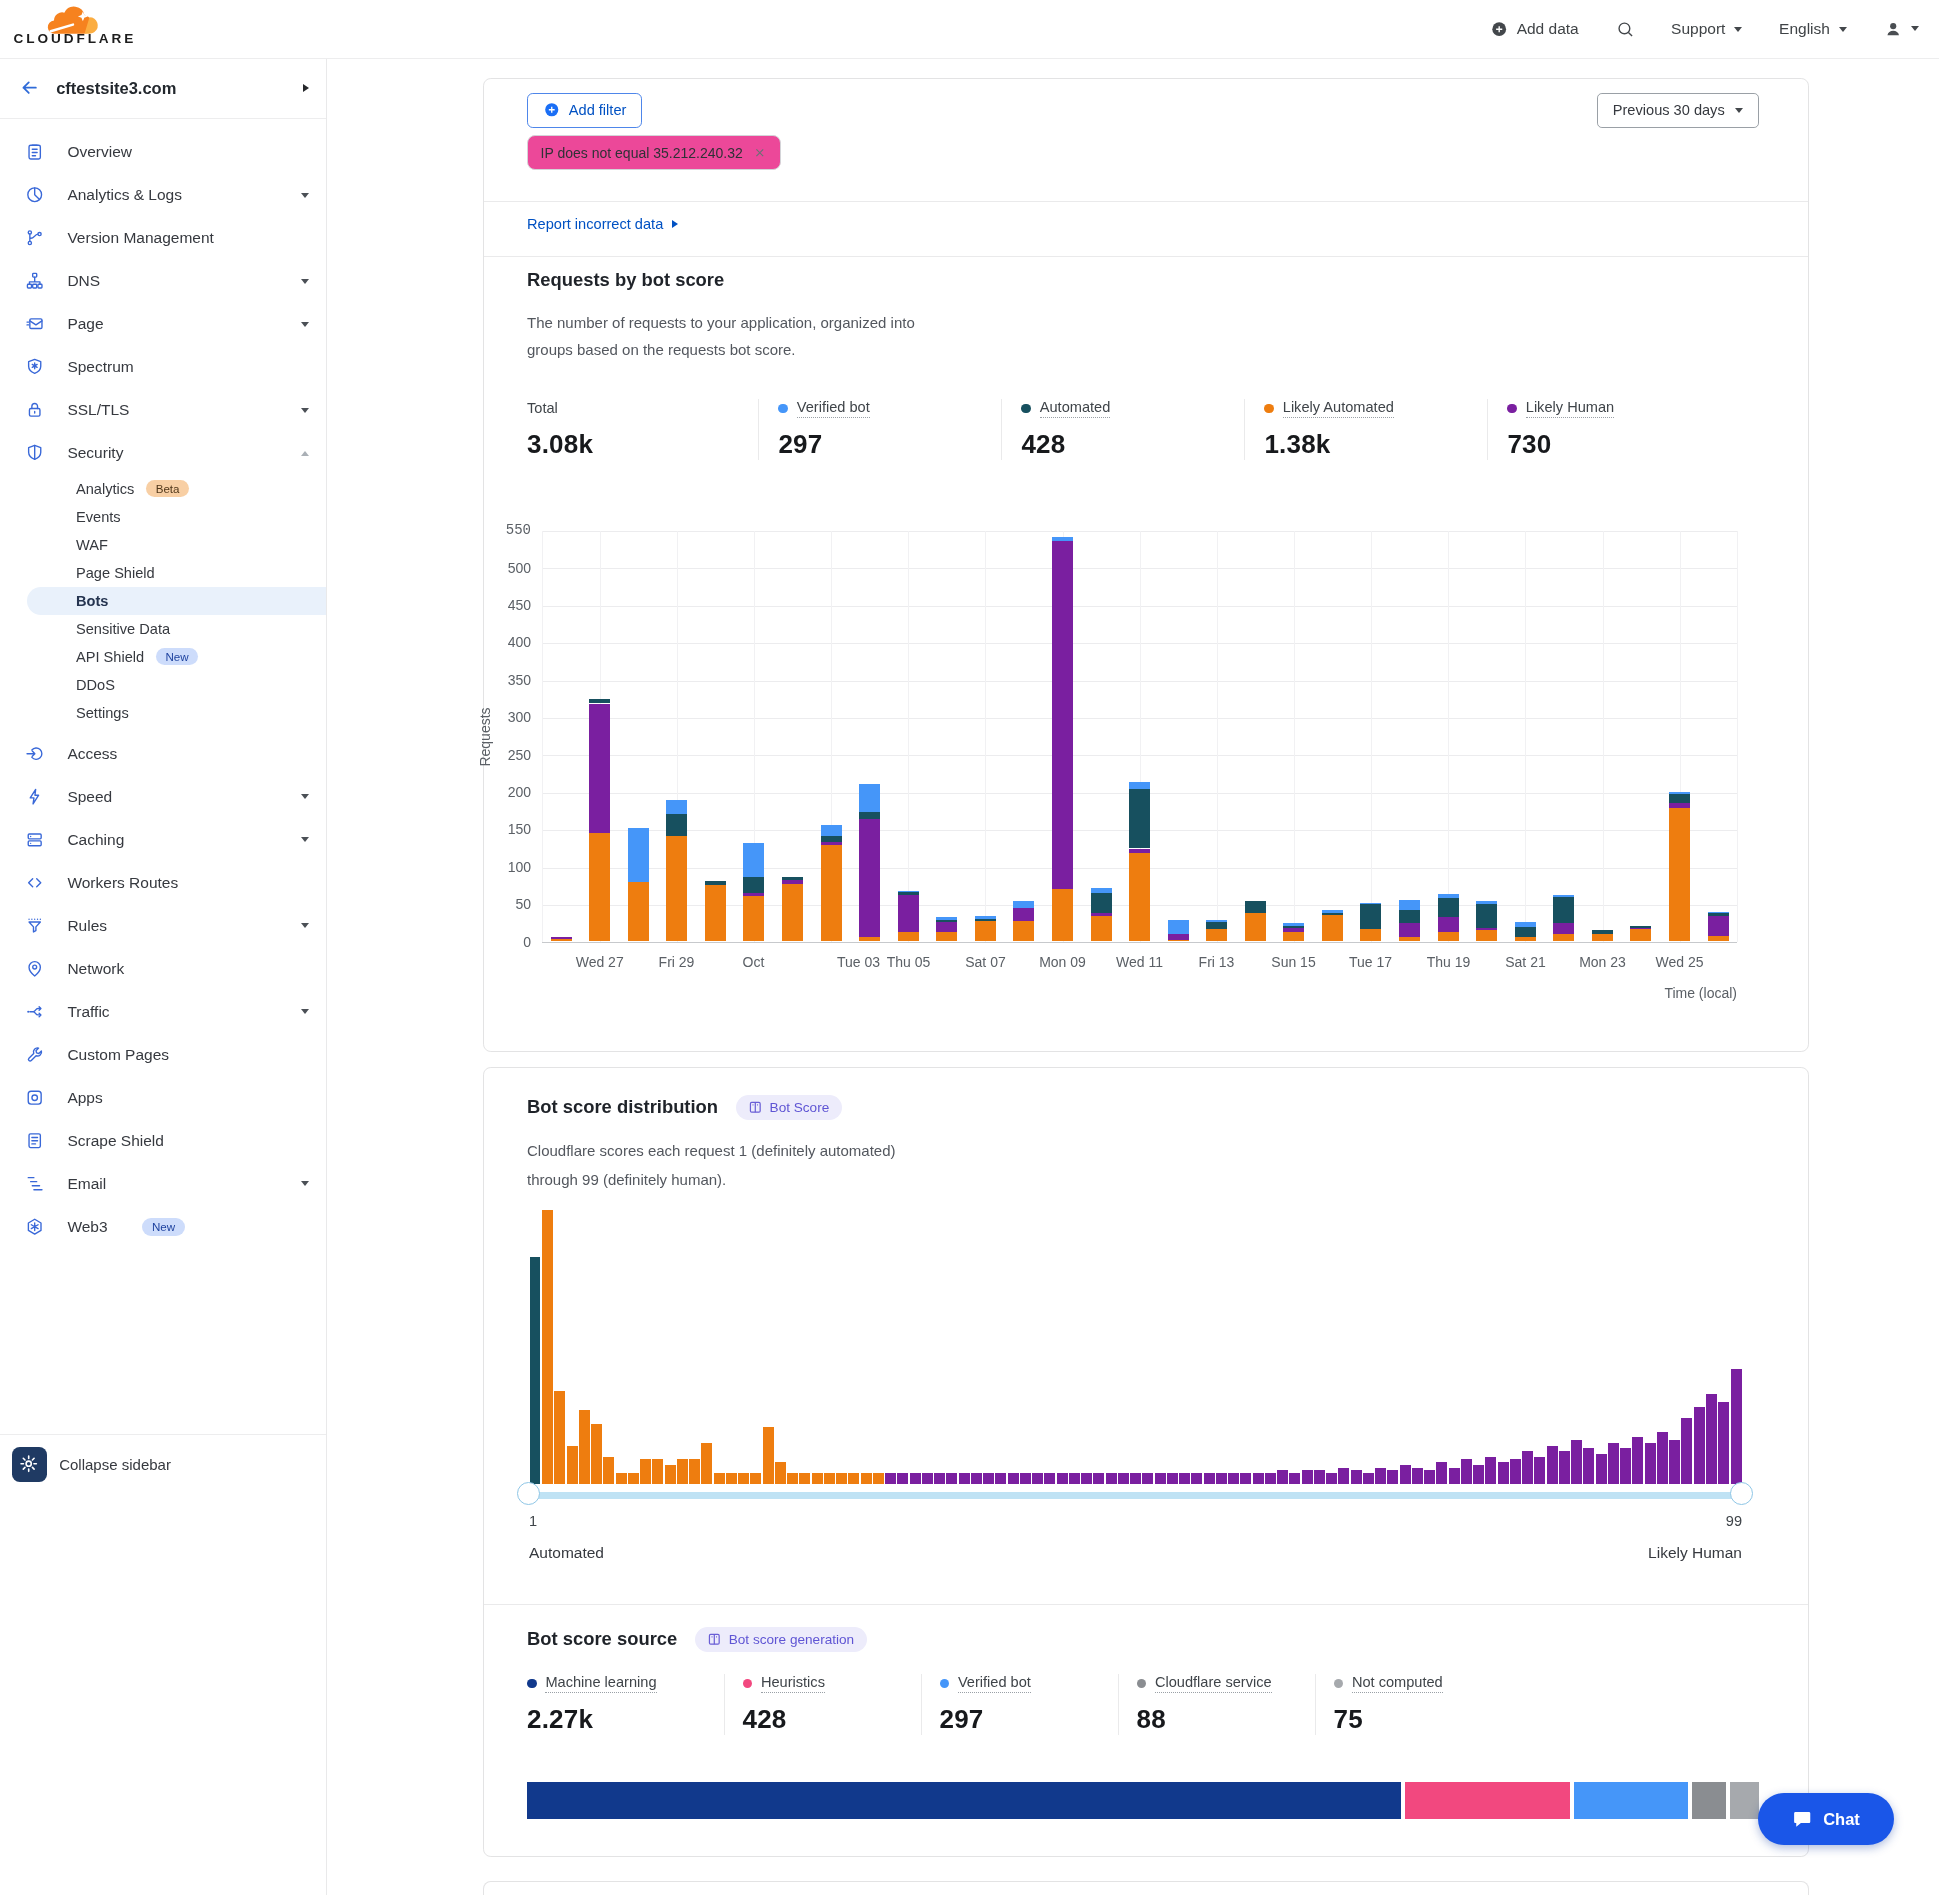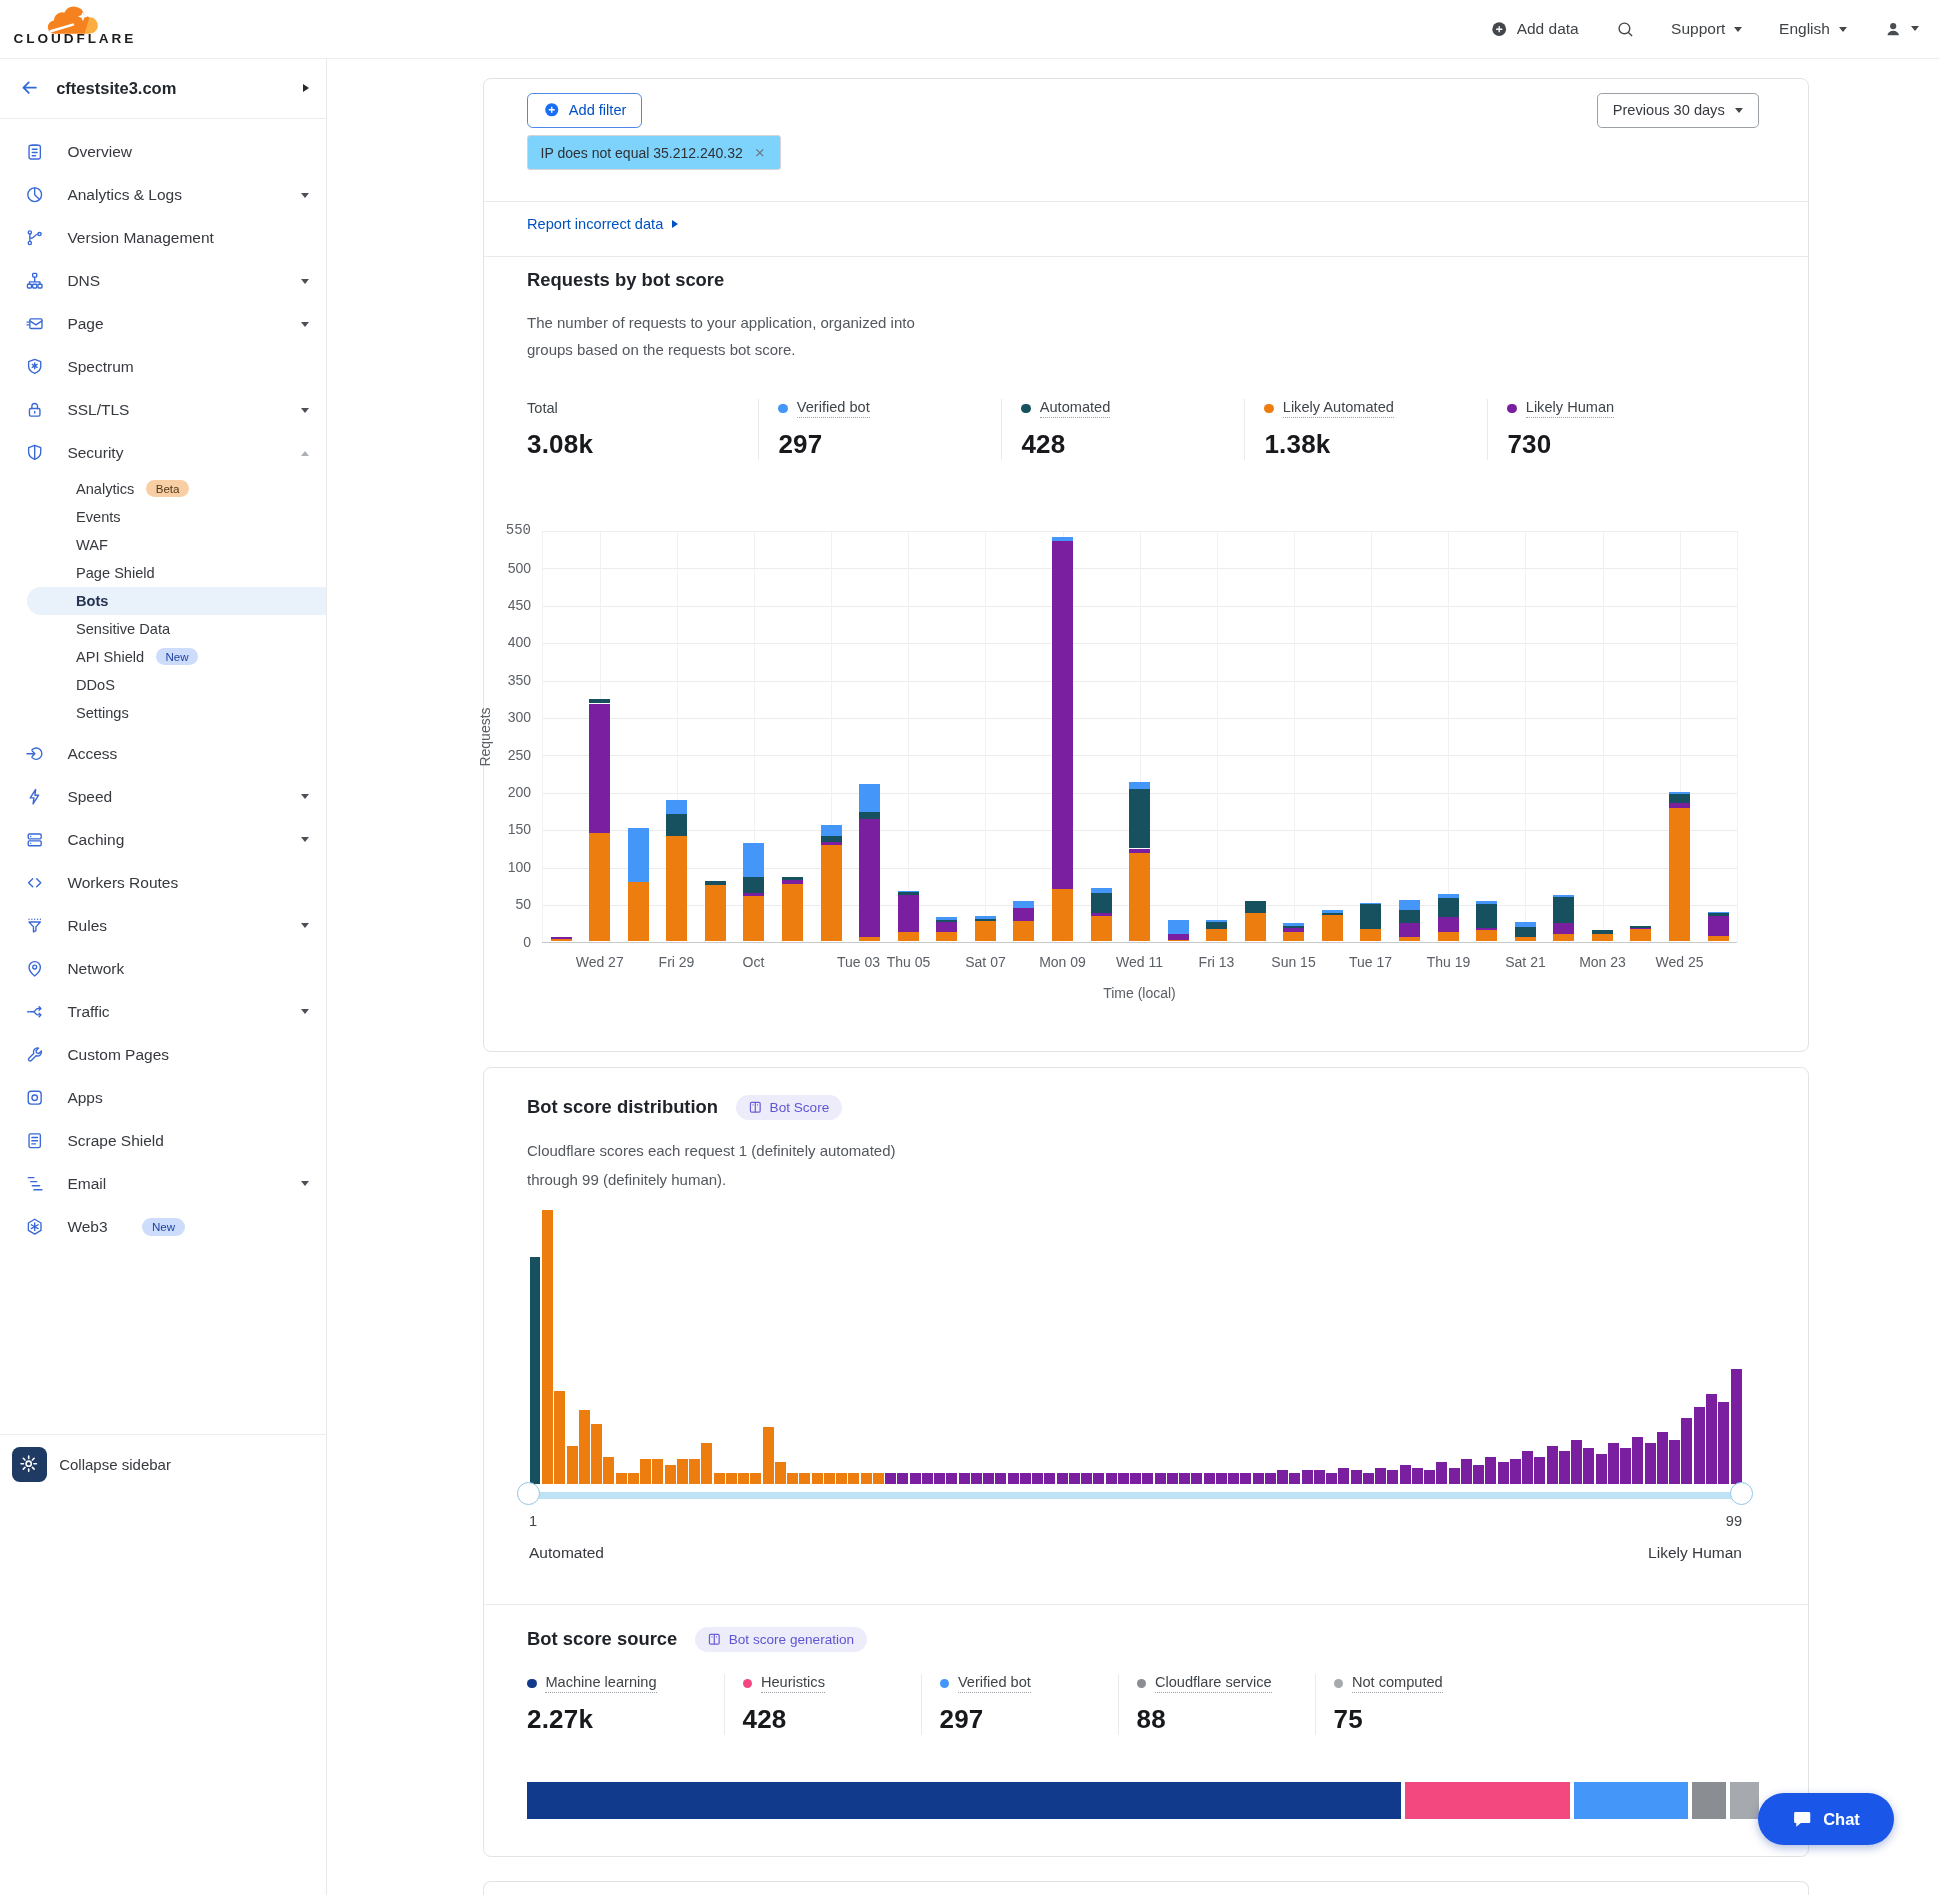--- a/index.html
+++ b/index.html
@@ -38,21 +38,21 @@
   
   .card{position:absolute;background:#fff;border:1px solid #e3e3e4;border-radius:7.8px}
   #card1{left:483px;top:78px;width:1324px;height:972px}
   #card2{left:483px;top:1067px;width:1324px;height:788px}
   #sliver{position:absolute;left:483px;top:1881px;width:1324px;height:14.6px;border:1px solid #e3e3e4;border-bottom:none;border-radius:7.8px 7.8px 0 0;background:#fff}
   .hr{position:absolute;left:0;right:0;border-top:1px solid #eaeaeb}
   
   .btn-addfilter{position:absolute;left:43px;top:13.6px;height:35px;display:inline-flex;align-items:center;gap:8.7px;padding:0 14.6px;
      border:1px solid #4e86ea;border-radius:5.8px;background:#fff;color:#0051c3;font-size:14.6px;cursor:pointer;font-family:inherit}
   .chip{position:absolute;left:43px;top:56px;height:33px;display:inline-flex;align-items:center;gap:10.7px;padding:0 12.6px;
-     border:1px solid #d4d4d8;border-radius:3px;font-size:14px;color:#2f3136;background:#7dd3fc}
+     border:1px solid #d4d4d8;border-radius:8px;font-size:14px;color:#2f3136;background:#ec4899}
   .btn-period{position:absolute;right:49px;top:13.6px;height:35px;display:inline-flex;align-items:center;gap:10.7px;padding:0 14.6px;
      border:1px solid #9aa0a6;border-radius:4.9px;background:#fff;color:#36393f;font-size:14.6px;cursor:pointer;font-family:inherit}
   .report{position:absolute;left:43px;top:137px;display:flex;align-items:center;gap:8.7px;font-size:14.6px;color:#0051c3;cursor:pointer}
   .tri-right{width:0;height:0;border-top:4.9px solid transparent;border-bottom:4.9px solid transparent;border-left:6.8px solid #0051c3}
   
   .sec-title{position:absolute;font-size:18.4px;font-weight:bold;color:#1f2329;display:flex;align-items:center}
   .sec-desc{position:absolute;font-size:15px;color:#53575e}
   .pillbadge{display:inline-flex;align-items:center;gap:6.8px;background:#edecfb;color:#5f55d4;font-size:13.6px;font-weight:normal;
      padding:4.9px 12.6px;border-radius:14.6px;margin-left:17.5px;cursor:pointer}
   
@@ -65,21 +65,21 @@
   .stat-value{font-size:26px;font-weight:600;color:#17191c;margin-top:10.7px;letter-spacing:0.2px}
   
   #plot1{position:absolute;left:58px;top:452px;width:1195px;height:411px}
   .gl-h{position:absolute;left:0;right:0;height:1px;background:#ececee}
   .gl-h.zero{background:#c7c9cc}
   .gl-v{position:absolute;top:0;bottom:0;width:1px;background:#f1f1f3}
   .ylab{position:absolute;left:-58px;width:47px;text-align:right;font-size:14px;color:#5b6066}
   .bar{position:absolute;bottom:1px;width:21.3px}
   .seg{position:absolute;left:0;width:100%}
   .xtick{position:absolute;top:423px;width:89px;text-align:center;font-size:14px;color:#5b6066}
-  .ax-x{position:absolute;top:454px;left:0;right:0;text-align:center;font-size:14px;color:#5b6066}
+  .ax-x{position:absolute;top:454px;left:0;right:0;text-align:right;font-size:14px;color:#5b6066}
   .ax-y{position:absolute;left:-101px;top:50%;width:87px;text-align:center;transform:translateY(-50%) rotate(-90deg);font-size:14px;color:#5b6066}
   
   #dist-plot{position:absolute;left:45px;top:142px;width:1213px;height:274px}
   .hbar{position:absolute;bottom:0}
   .sl-track{position:absolute;left:45px;top:424px;width:1213px;height:6.8px;background:#bfe2f4;border-radius:3.9px}
   .sl-handle{position:absolute;top:414px;width:23px;height:23px;border-radius:50%;background:#fff;border:1.9px solid #8ec6e6;box-sizing:border-box;cursor:pointer;z-index:2}
   .sl-min{position:absolute;left:45px;top:445px;font-size:14.6px;color:#3f4449}
   .sl-max{position:absolute;right:66px;top:445px;font-size:14.6px;color:#3f4449}
   .sl-ll{position:absolute;left:45px;top:476px;font-size:15.5px;color:#36393f}
   .sl-rl{position:absolute;right:66px;top:476px;font-size:15.5px;color:#36393f}

